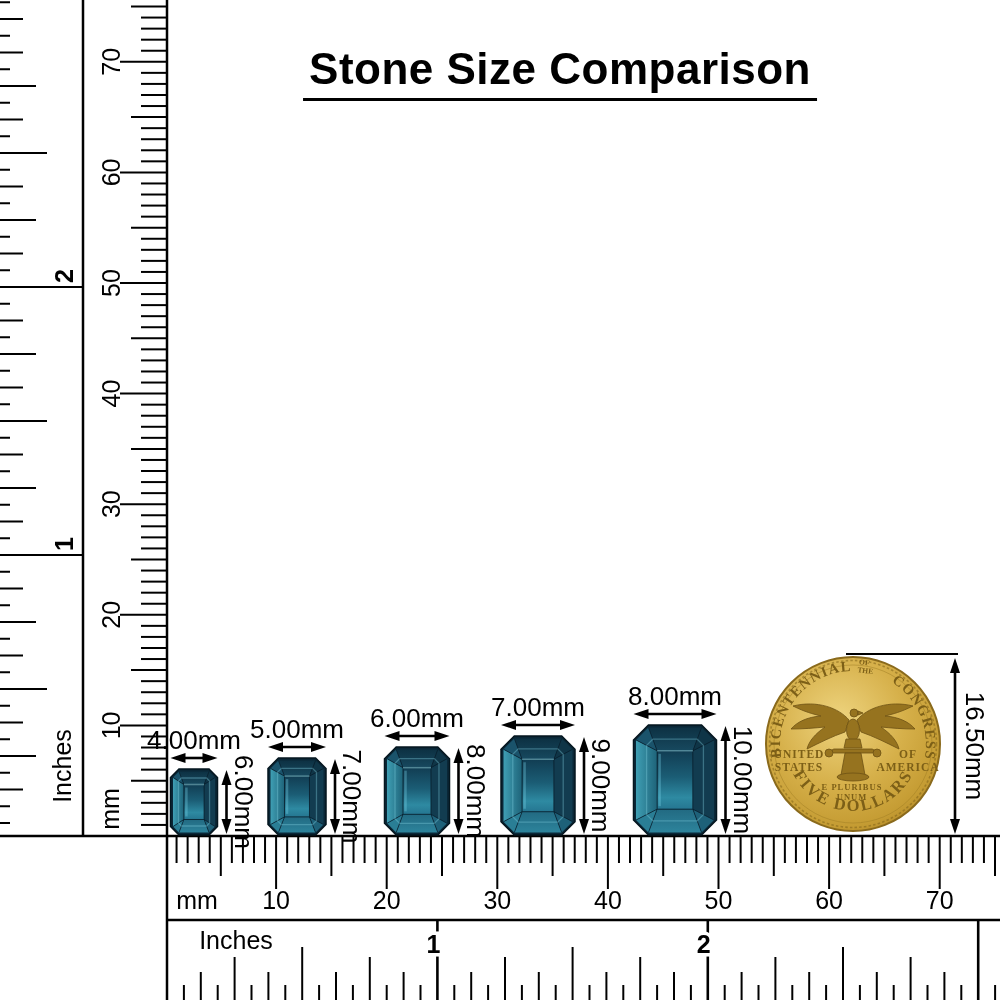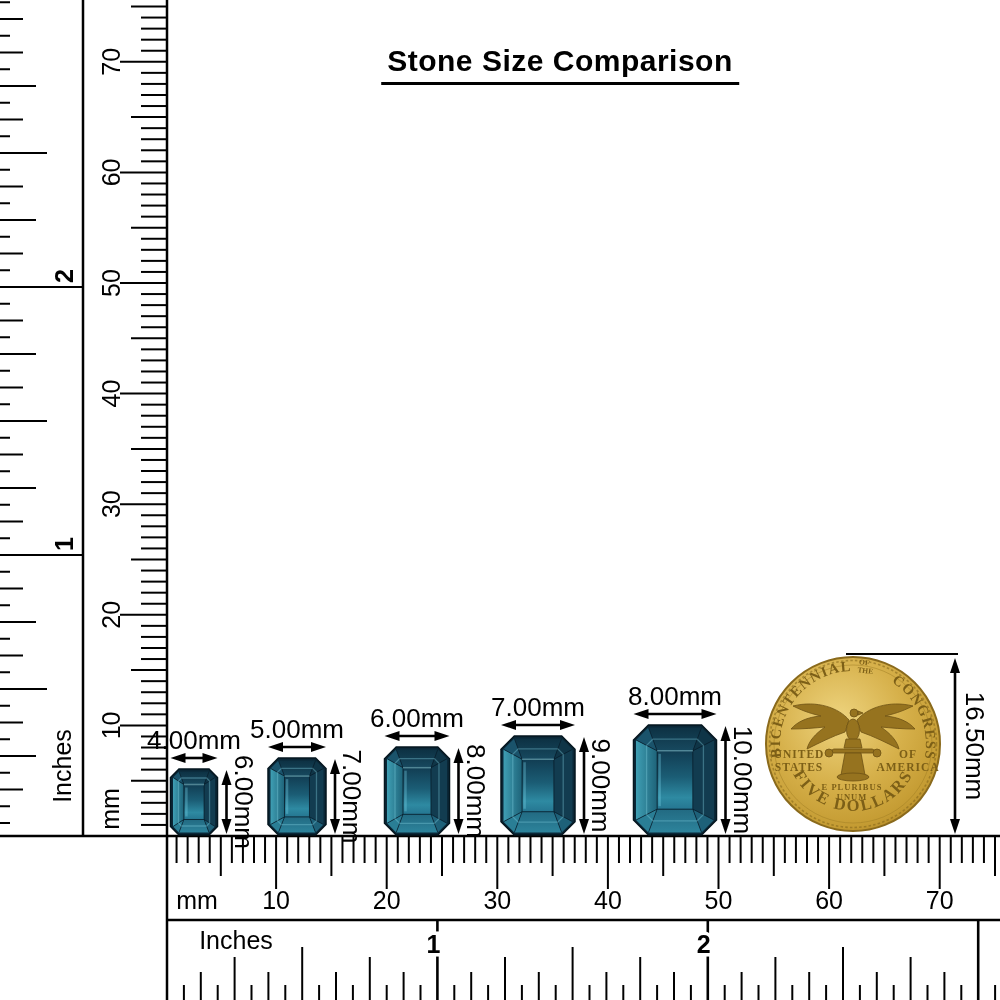--- a/index.html
+++ b/index.html
@@ -1,19 +1,19 @@
 <!DOCTYPE html>
 <html><head>
 <meta charset="utf-8">
 <style>
   html,body{margin:0;padding:0;background:#fff;}
   .stage{position:relative;width:1000px;height:1000px;background:#fff;overflow:hidden;
          font-family:"Liberation Sans",sans-serif;}
   .title{position:absolute;top:44px;left:560px;transform:translateX(-50%);
-         font-size:30px;font-weight:700;color:#000;letter-spacing:0.5px;
+         font-size:44px;font-weight:700;color:#000;letter-spacing:0.5px;
          border-bottom:3px solid #000;padding:0 6px 4px 6px;white-space:nowrap;}
   svg text{fill:#000;}
   .num{font-family:"Liberation Sans",sans-serif;font-size:25px;}
   .numb{font-family:"Liberation Sans",sans-serif;font-size:25px;font-weight:700;}
   .unit{font-family:"Liberation Sans",sans-serif;font-size:25px;}
   .dim{font-family:"Liberation Sans",sans-serif;font-size:26px;}
   .halo{stroke:#fff;stroke-width:7px;paint-order:stroke;}
   .coinSerif{font-family:"Liberation Serif",serif;font-weight:700;fill:#7c5f17;}
 </style>
 </head>

